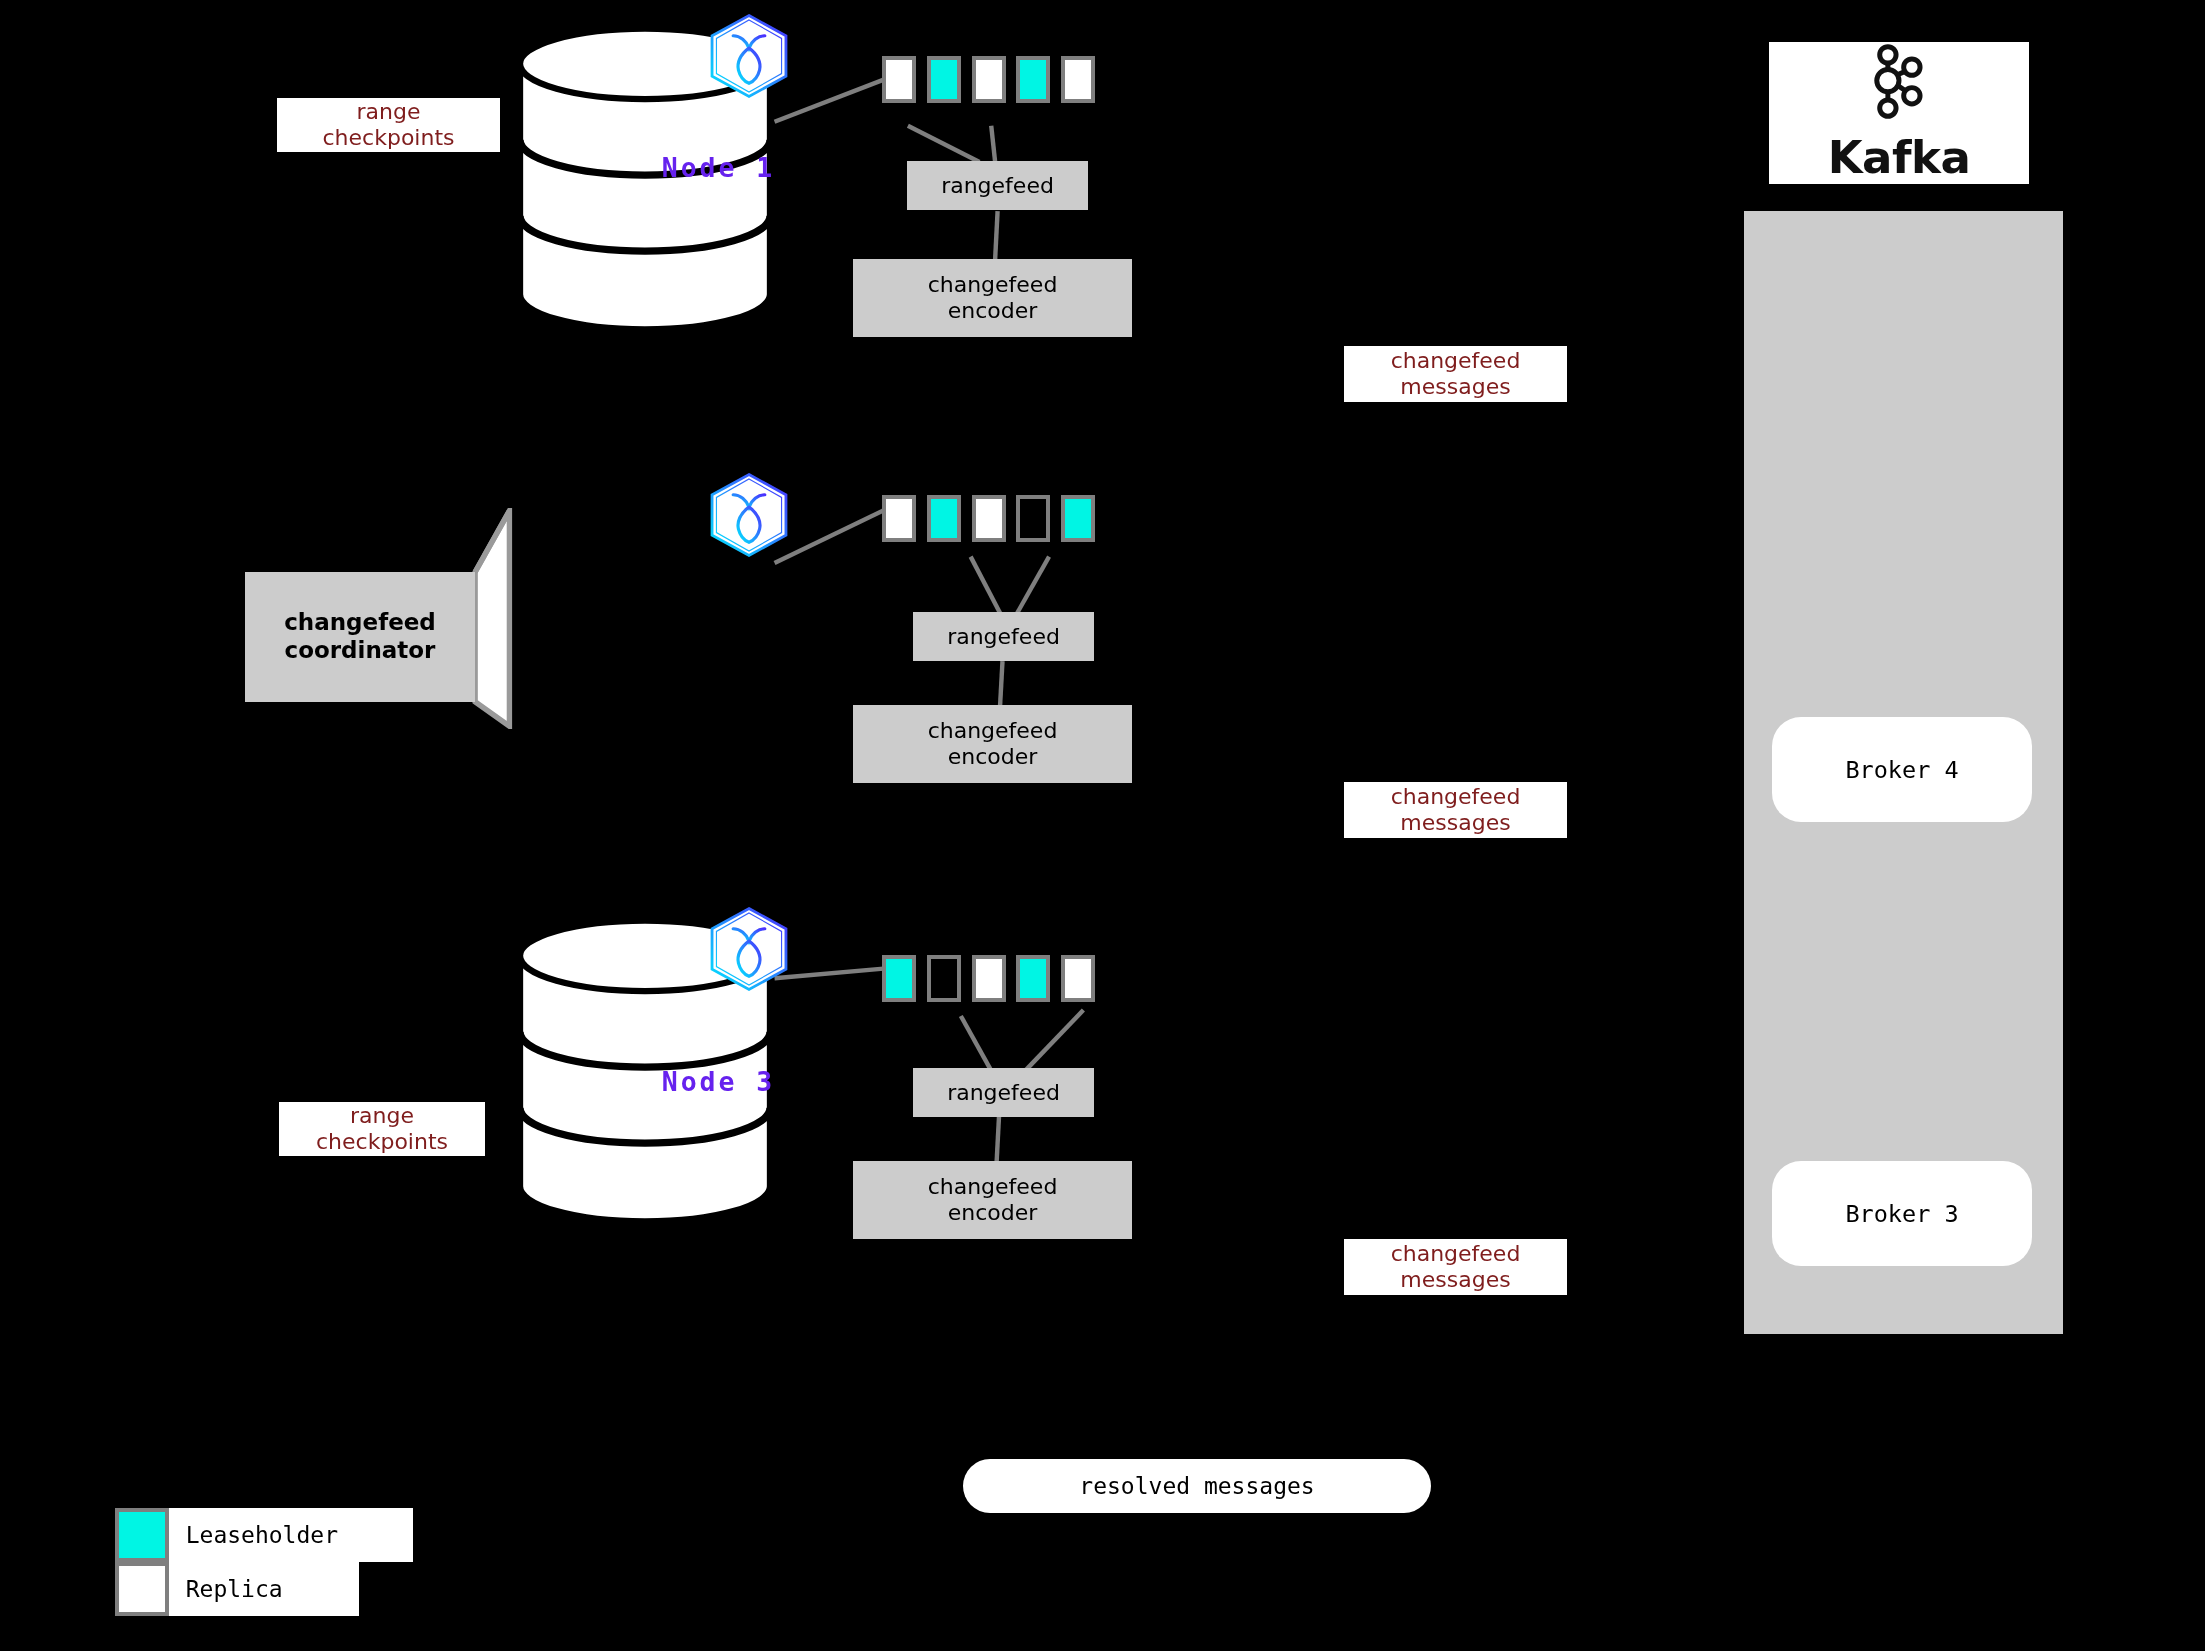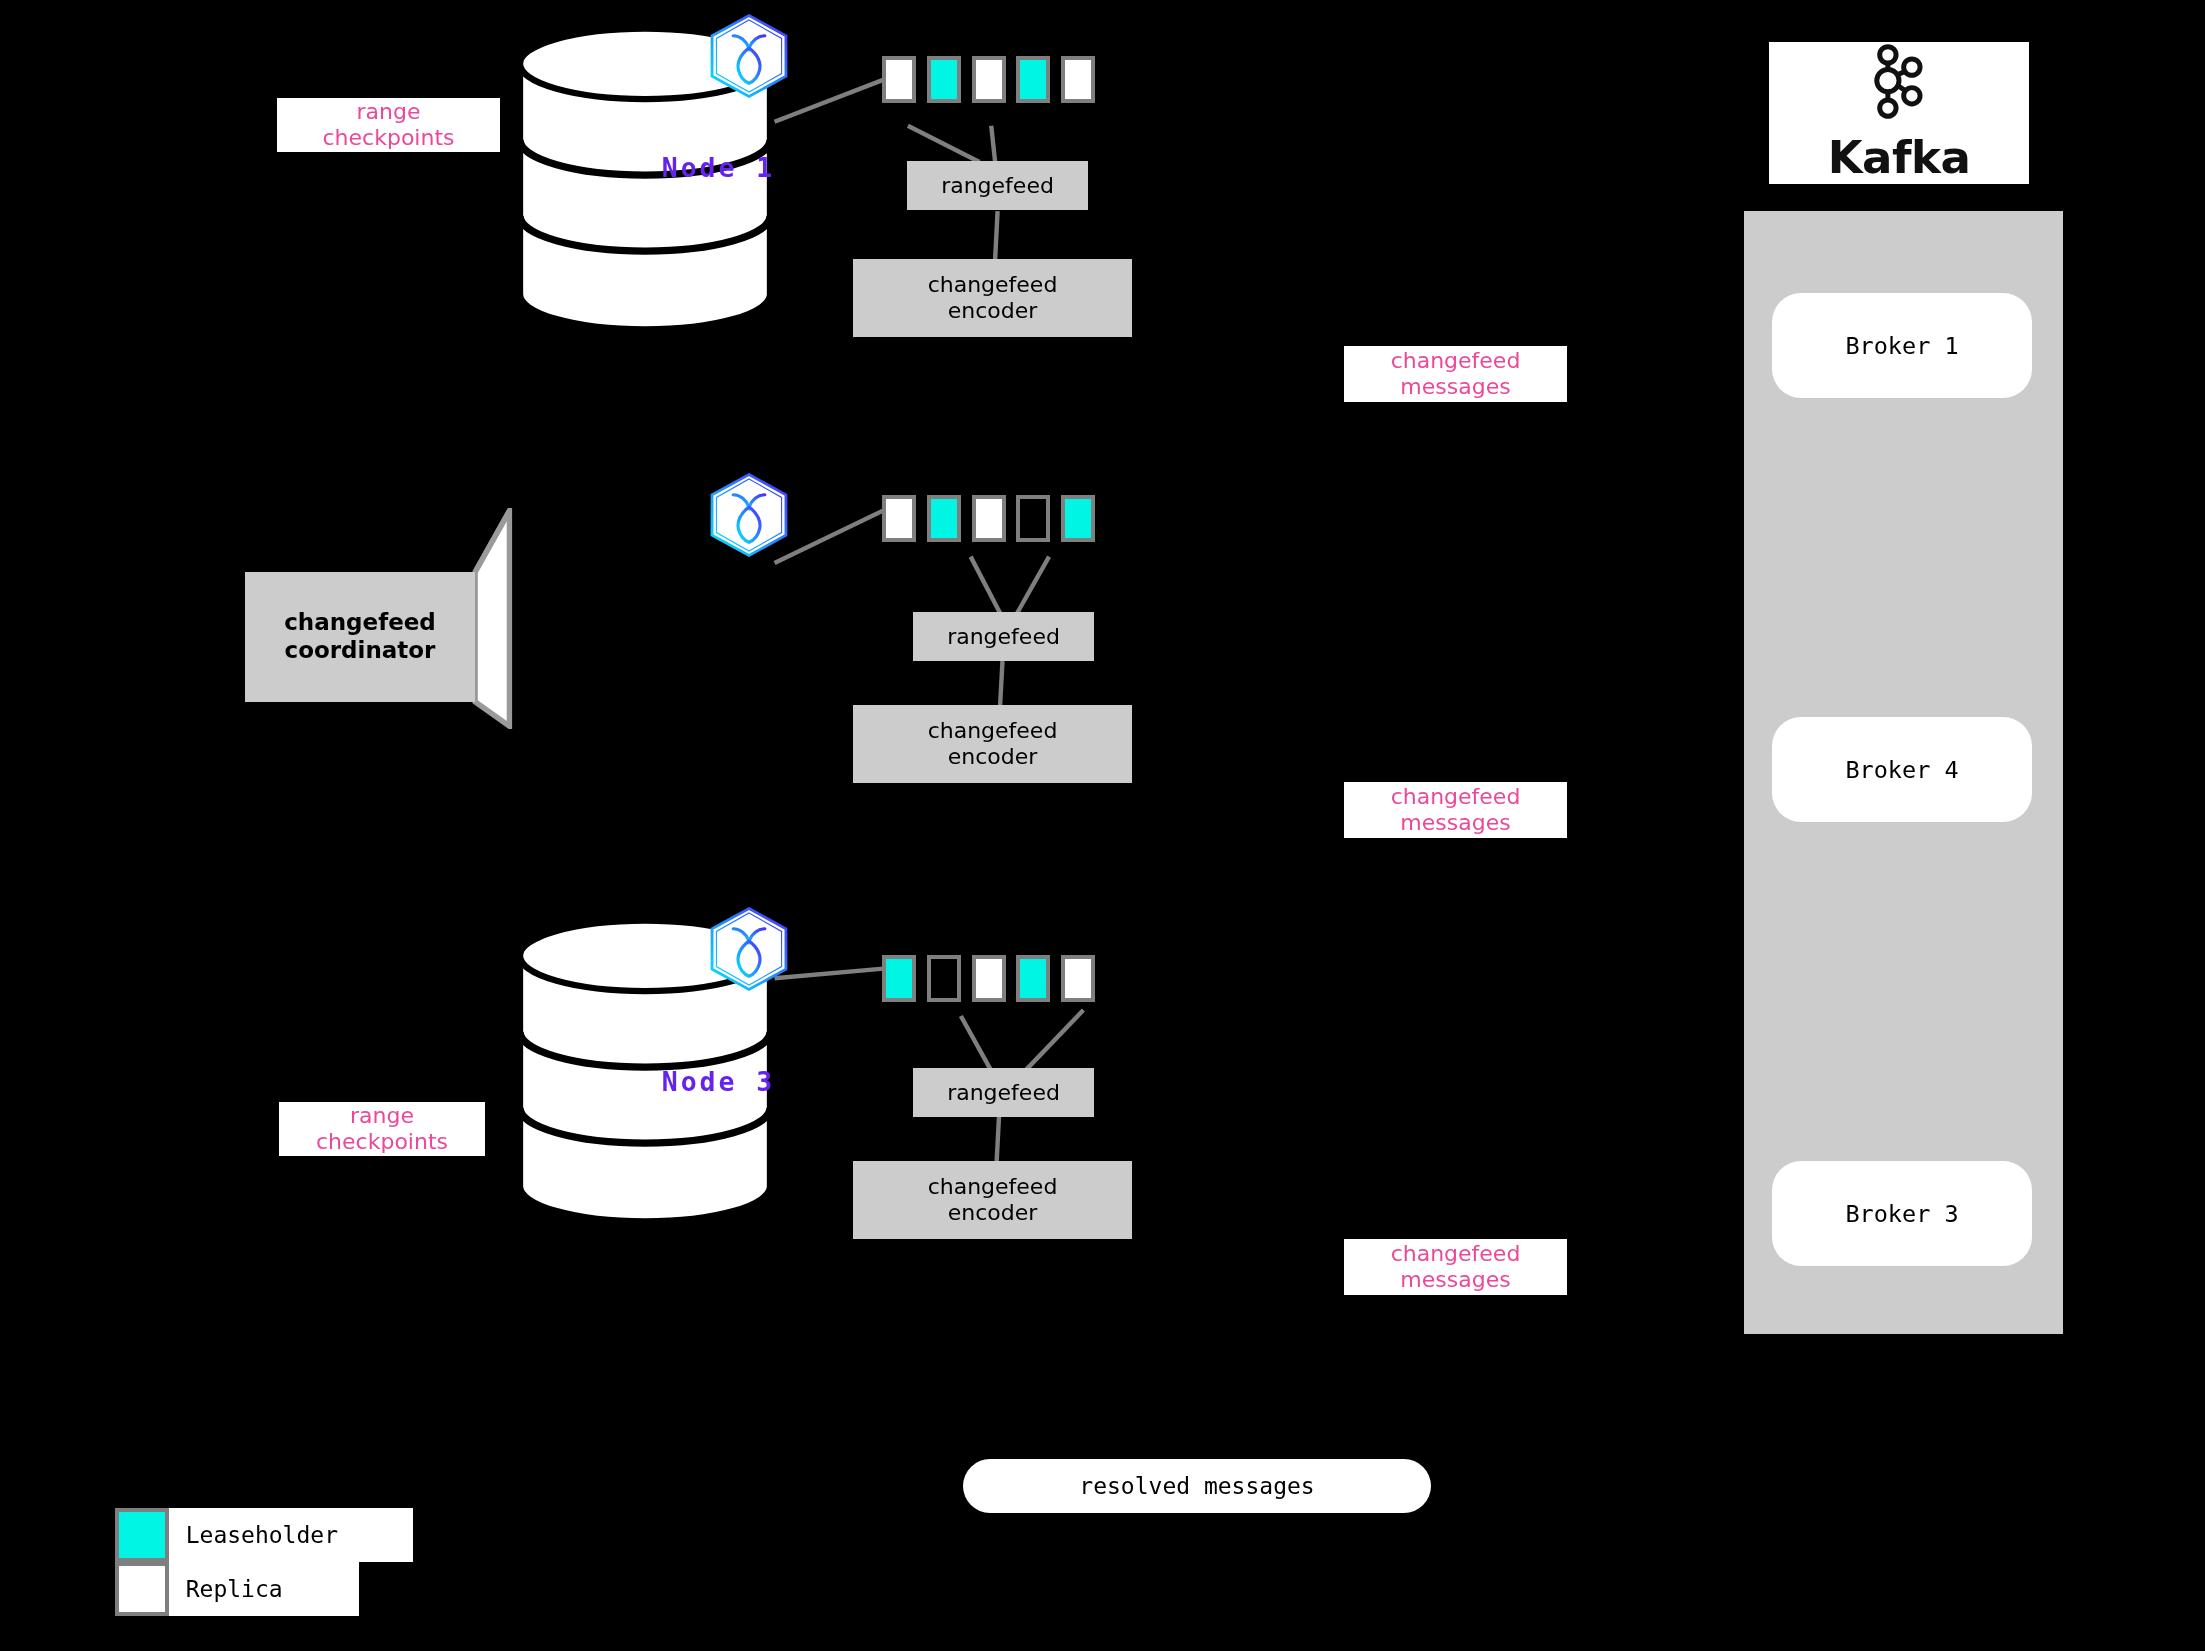--- a/index.html
+++ b/index.html
@@ -35,21 +35,21 @@
   .gbox{
     position:absolute;background:#cccccc;color:#000;
     display:flex;align-items:center;justify-content:center;
     text-align:center;font-size:22px;line-height:1.18;
     font-family:"DejaVu Sans", sans-serif;
     white-space:pre-line;
   }
 
   
   .wbox{
-    position:absolute;background:#ffffff;color:#ec4899;
+    position:absolute;background:#ffffff;color:#7f1d1d;
     text-align:center;font-size:22px;line-height:1.18;
     font-family:"DejaVu Sans", sans-serif;white-space:pre-line;
     display:flex;align-items:center;justify-content:center;
   }
 
   
   .coord-wrap{position:absolute;}
   .coord-box{
     position:absolute;left:0;top:0;width:230px;height:130px;background:#cccccc;
     display:flex;align-items:center;justify-content:center;text-align:center;
@@ -268,21 +268,20 @@
         <circle cx="31" cy="113" r="14"></circle>
         <circle cx="72" cy="43" r="14"></circle>
         <circle cx="72" cy="92" r="14"></circle>
       </g>
     </svg>
     <span class="kafka-word">Kafka</span>
   </div>
 
   <div class="kafka-panel" style="left:1744px;top:211px;width:319px;height:1123px;"></div>
 
-  <div class="broker" style="left:1772px;top:293px;width:260px;height:105px;">Broker 1</div>
   <div class="broker" style="left:1772px;top:717px;width:260px;height:105px;">Broker 4</div>
   <div class="broker" style="left:1772px;top:1161px;width:260px;height:105px;">Broker 3</div>
 
   <div class="pill" style="left:963px;top:1459px;width:468px;height:54px;">resolved messages</div>
 
   <div class="legend" style="left:115px;top:1508px;">
     <div class="legend-row" style="left:0;top:0;">
       <div class="legend-sw lh"></div>
       <div class="legend-txt" style="width:211px;">Leaseholder</div>
     </div>

